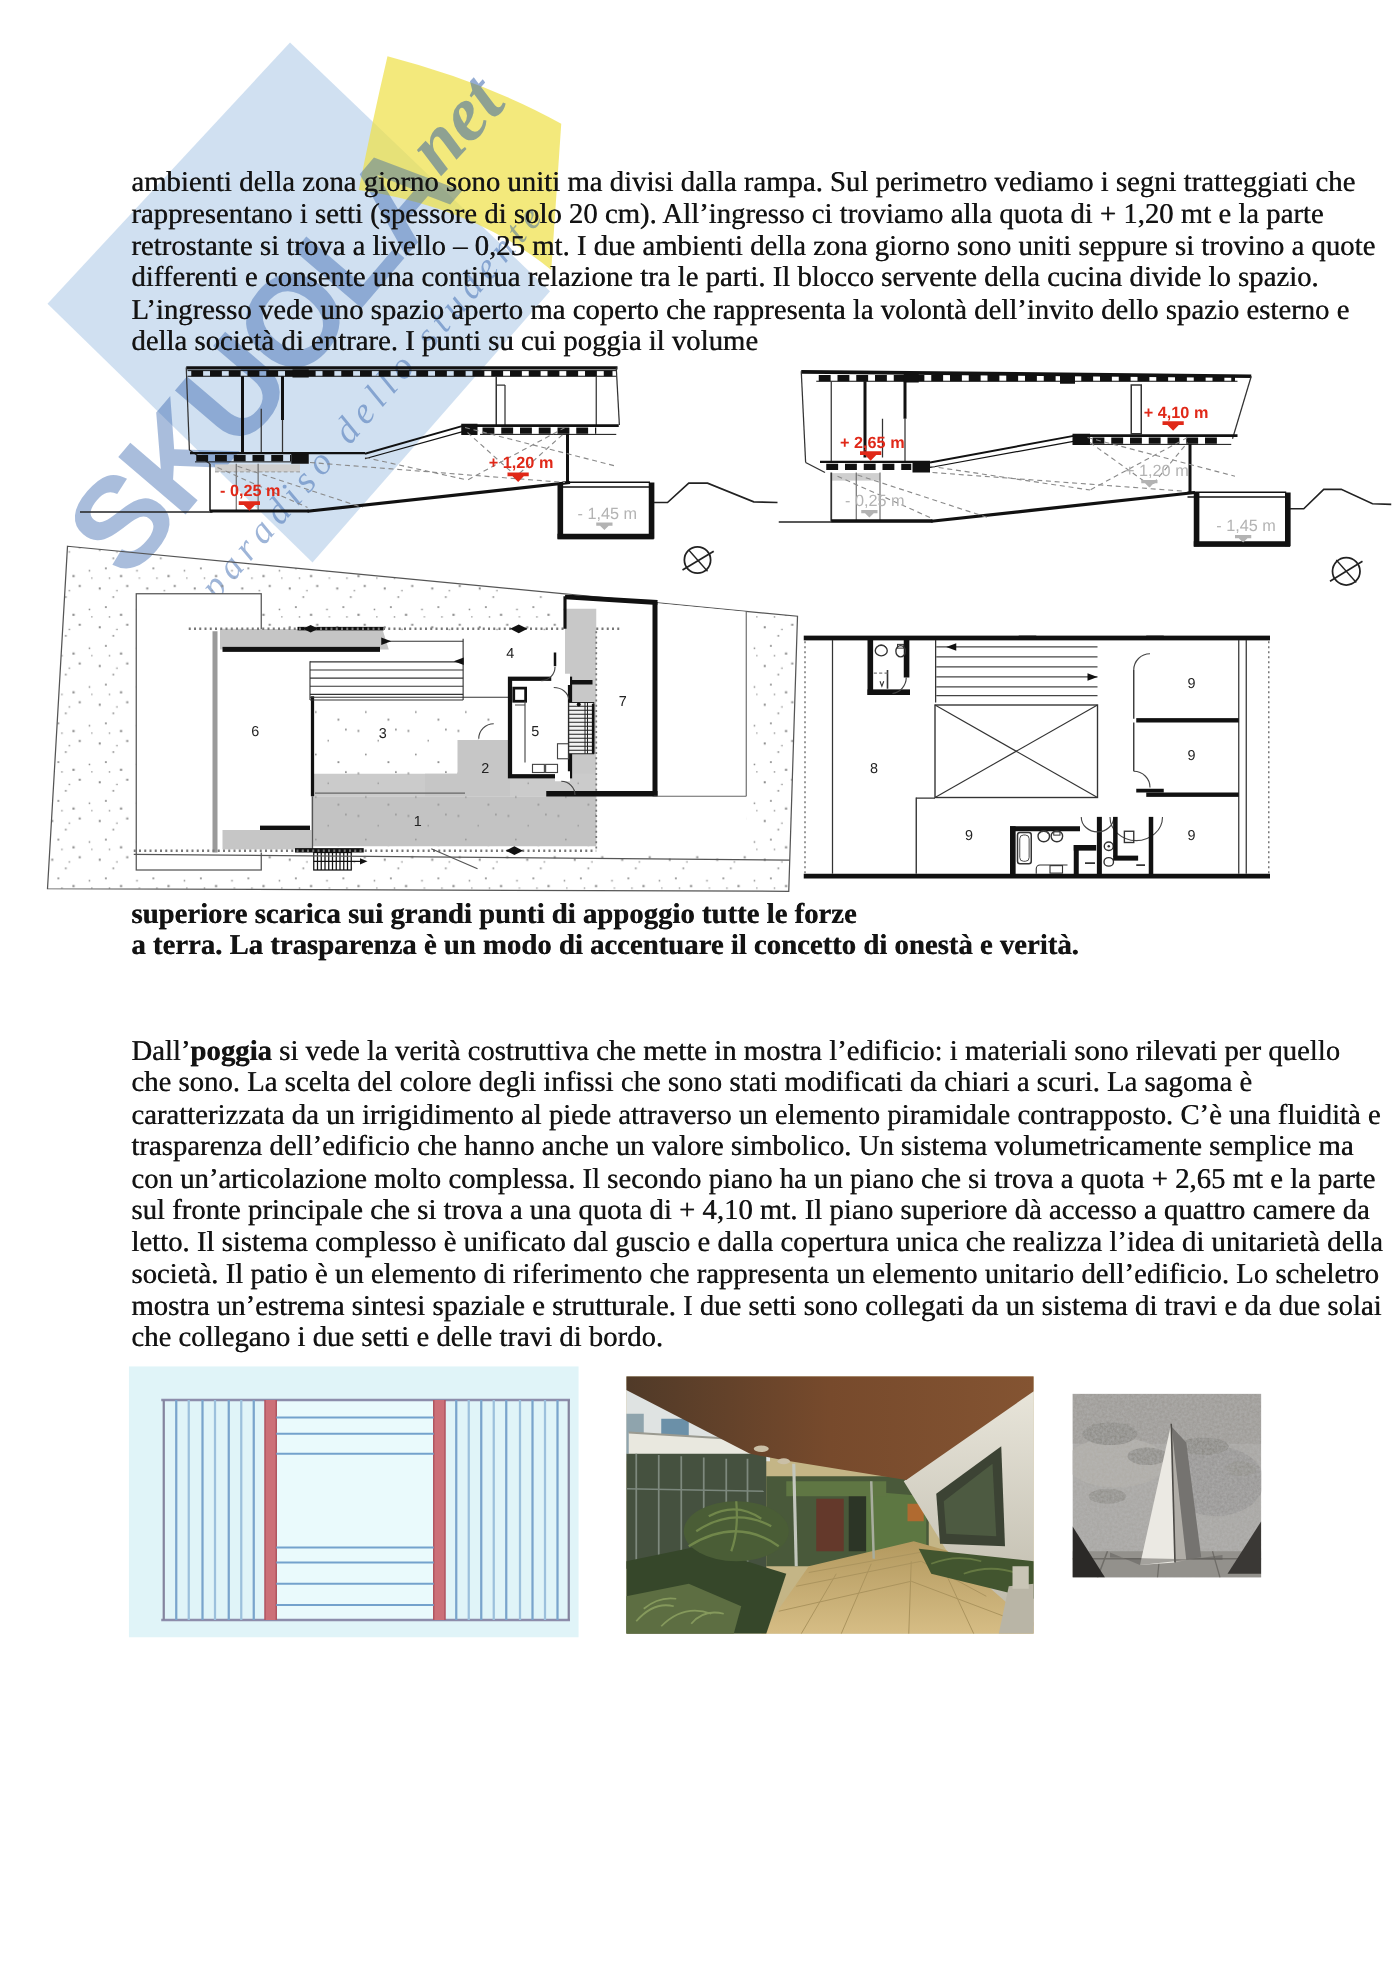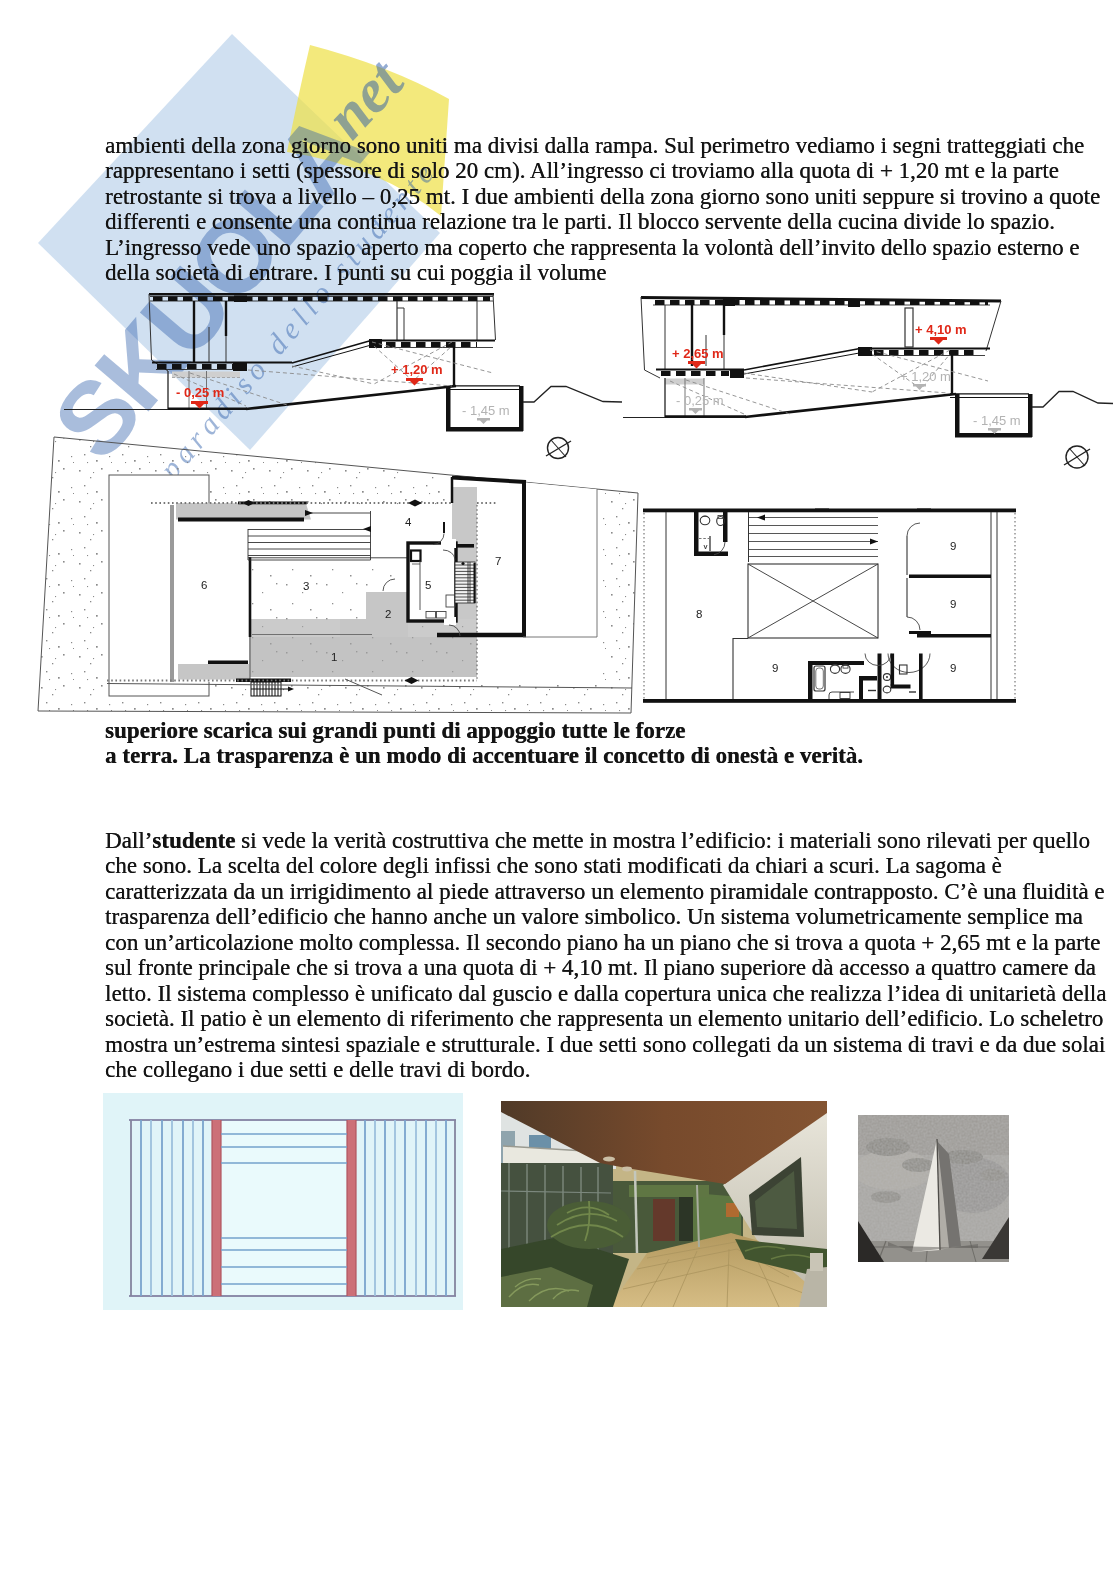--- a/index.html
+++ b/index.html
@@ -440,21 +440,21 @@
 </g>
 </svg>
 </div>
 
 <div class="content txt" id="p2" style="left:105px;top:718px;font-weight:bold;">
 superiore scarica sui grandi punti di appoggio tutte le forze<br>
 a terra. La trasparenza è un modo di accentuare il concetto di onestà e verità.
 </div>
 
 <div class="content txt" id="p3" style="left:105px;top:828px;">
-Dall’<b>studente</b> si vede la verità costruttiva che mette in mostra l’edificio: i materiali sono rilevati per quello<br>
+Dall’<b>poggia</b> si vede la verità costruttiva che mette in mostra l’edificio: i materiali sono rilevati per quello<br>
 che sono. La scelta del colore degli infissi che sono stati modificati da chiari a scuri. La sagoma è<br>
 caratterizzata da un irrigidimento al piede attraverso un elemento piramidale contrapposto. C’è una fluidità e<br>
 trasparenza dell’edificio che hanno anche un valore simbolico. Un sistema volumetricamente semplice ma<br>
 con un’articolazione molto complessa. Il secondo piano ha un piano che si trova a quota + 2,65 mt e la parte<br>
 sul fronte principale che si trova a una quota di + 4,10 mt. Il piano superiore dà accesso a quattro camere da<br>
 letto. Il sistema complesso è unificato dal guscio e dalla copertura unica che realizza l’idea di unitarietà della<br>
 società. Il patio è un elemento di riferimento che rappresenta un elemento unitario dell’edificio. Lo scheletro<br>
 mostra un’estrema sintesi spaziale e strutturale. I due setti sono collegati da un sistema di travi e da due solai<br>
 che collegano i due setti e delle travi di bordo.
 </div>

